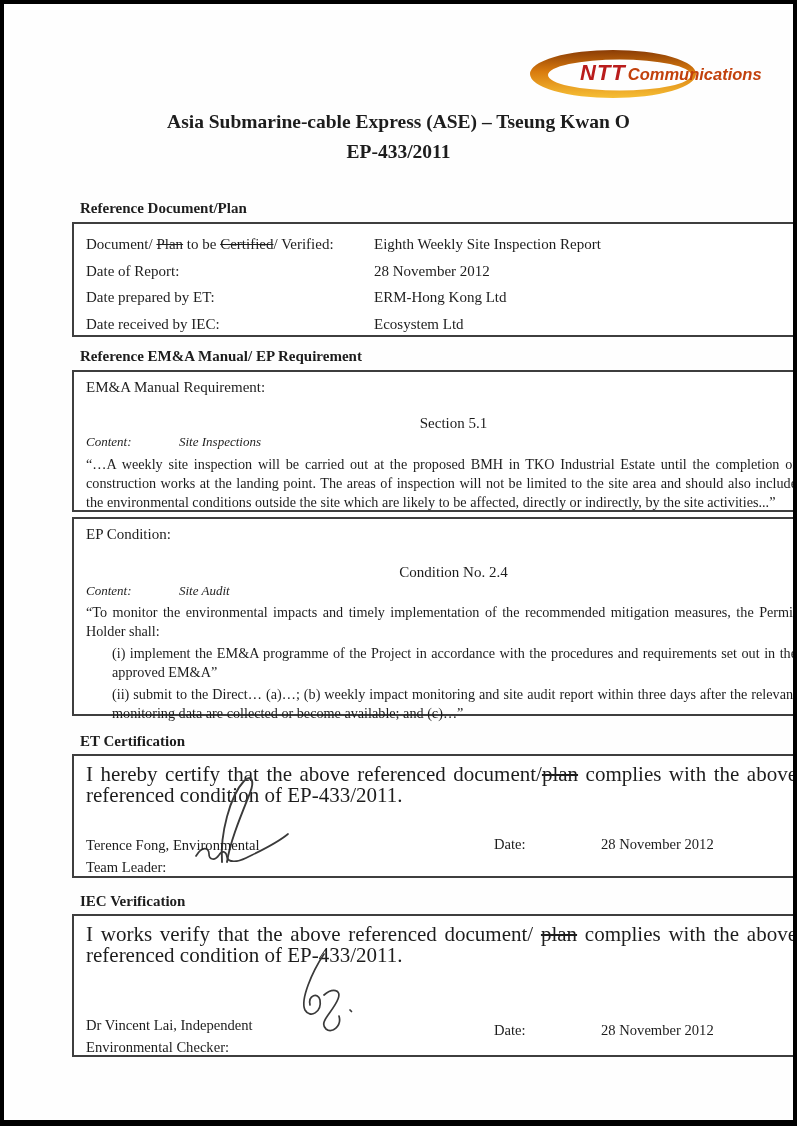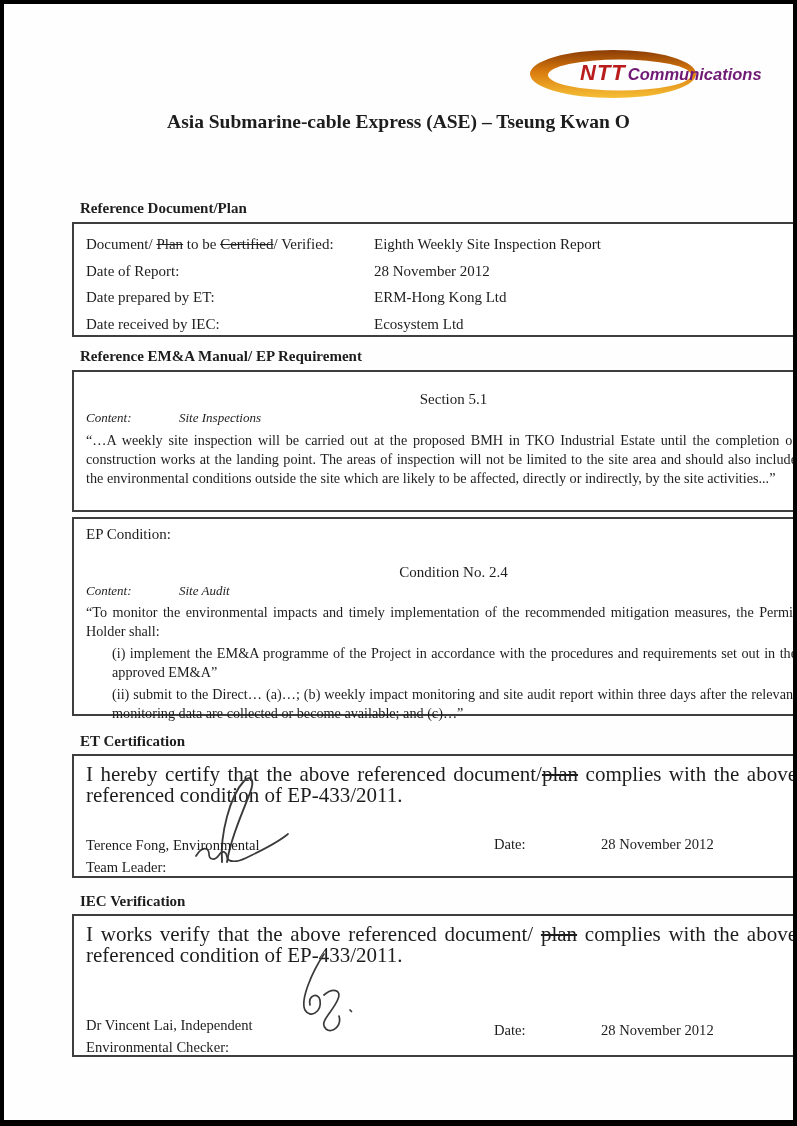--- a/index.html
+++ b/index.html
@@ -6,21 +6,21 @@
   .page{
     position:relative;width:797px;height:1126px;box-sizing:border-box;
     border:4px solid #000;border-bottom-width:6px;background:#fefefe;
     font-family:"Liberation Serif", serif;color:#1d1d1d;overflow:hidden;
   }
   
   .logo{position:absolute;top:44px;left:524px;width:204px;height:52px;}
   .logo svg{position:absolute;top:0;left:0;}
   .logo-text{position:absolute;left:52px;top:12px;white-space:nowrap;font-family:"Liberation Sans",sans-serif;font-style:italic;}
   .logo-ntt{font-size:22px;font-weight:bold;color:#b91c1c;letter-spacing:1px;}
-  .logo-comms{font-size:16.5px;font-weight:bold;color:#701a75;margin-left:2px;}
+  .logo-comms{font-size:16.5px;font-weight:bold;color:#c2410c;margin-left:2px;}
   
   .title{position:absolute;top:103px;left:0;width:100%;text-align:center;font-weight:bold;font-size:19.5px;line-height:30px;}
   
   .sec-heading{position:absolute;left:76px;font-weight:bold;font-size:15px;white-space:nowrap;}
   
   .box{position:absolute;left:68px;width:739px;border:2px solid #3e3e3e;box-sizing:border-box;background:#fff;}
   
   .ref-rows{padding:7px 12px 0;}
   .ref-row{display:flex;line-height:26.6px;font-size:15px;}
   .ref-label{flex:0 0 288px;}
@@ -58,20 +58,21 @@
       </defs>
       <path fill="url(#sw)" fill-rule="evenodd" d="M168 26a83 24 0 1 0-166 0 83 24 0 1 0 166 0Z M163 27a71.5 15.5 0 1 1-143 0 71.5 15.5 0 1 1 143 0Z"></path>
     </svg>
     <div class="logo-text">
       <span class="logo-ntt">NTT</span><span class="logo-comms">Communications</span>
     </div>
   </div>
 
   <div class="title">
     <div>Asia Submarine-cable Express (ASE) – Tseung Kwan O</div>
+    <div>EP-433/2011</div>
   </div>
 
   <div class="sec-heading" style="top:196px">Reference Document/Plan</div>
   <div class="box" style="top:218px;height:115px">
     <div class="ref-rows">
       <div class="ref-row">
         <span class="ref-label"><span>Document/ </span><s>Plan</s><span> to be </span><s>Certified</s><span>/ Verified:</span></span>
         <span class="ref-value">Eighth Weekly Site Inspection Report</span>
       </div>
       <div class="ref-row">
@@ -85,20 +86,21 @@
       <div class="ref-row">
         <span class="ref-label">Date received by IEC:</span>
         <span class="ref-value">Ecosystem Ltd</span>
       </div>
     </div>
   </div>
 
   <div class="sec-heading" style="top:344px">Reference EM&amp;A Manual/ EP Requirement</div>
 
   <div class="box" style="top:366px;height:142px">
+    <div class="b-label">EM&amp;A Manual Requirement:</div>
     <div class="b-center">Section 5.1</div>
     <div class="content-row">
       <span class="content-label">Content:</span>
       <span>Site Inspections</span>
     </div>
     <div class="quote">“…A weekly site inspection will be carried out at the proposed BMH in TKO Industrial Estate until the completion of construction works at the landing point.  The areas of inspection will not be limited to the site area and should also include the environmental conditions outside the site which are likely to be affected, directly or indirectly, by the site activities...”</div>
   </div>
 
   <div class="box" style="top:513px;height:199px">
     <div class="b-label">EP Condition:</div>

